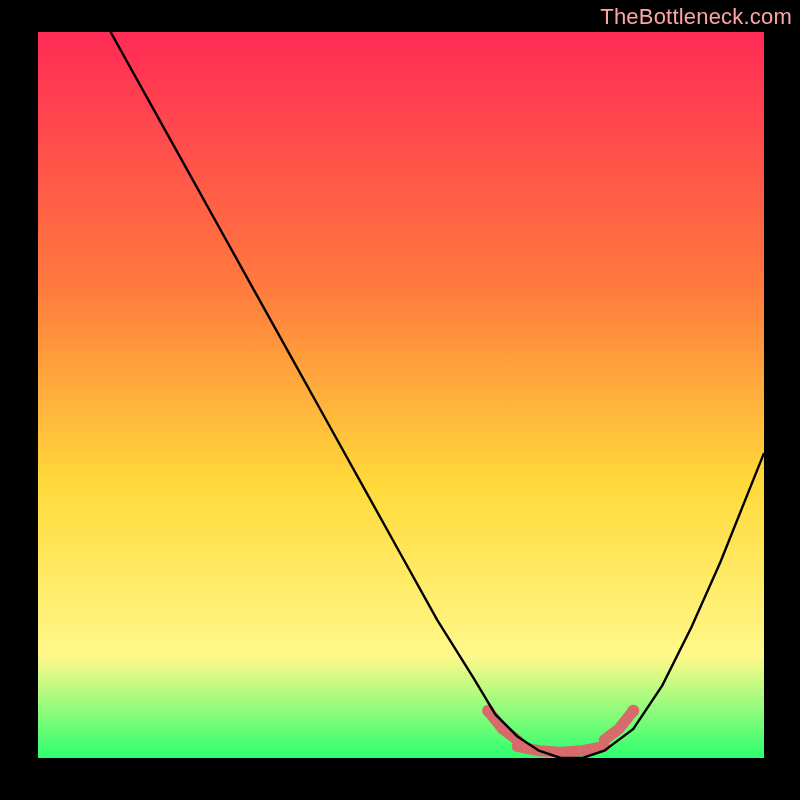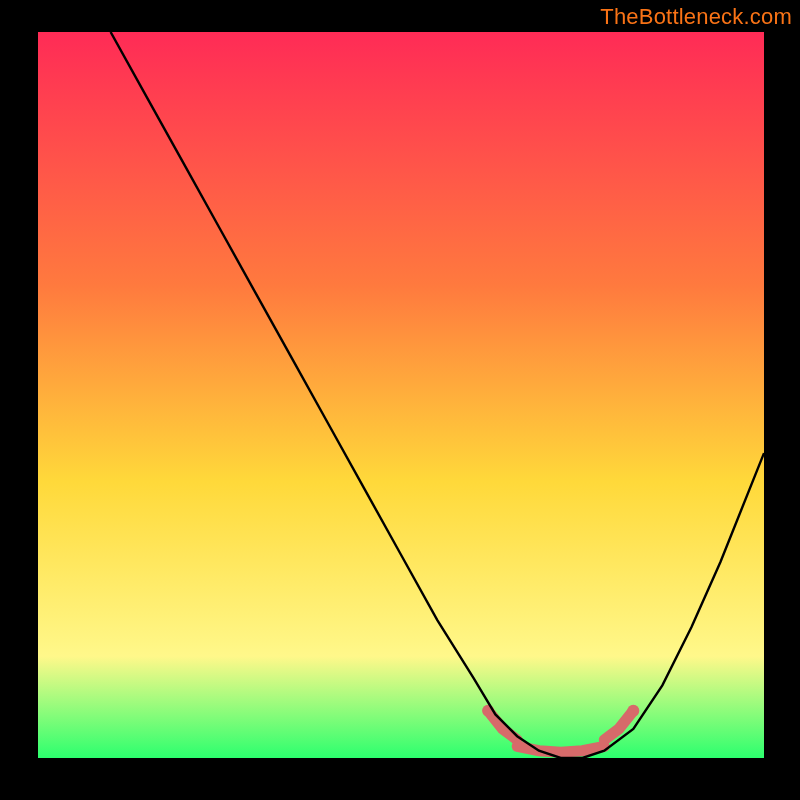--- a/index.html
+++ b/index.html
@@ -13,21 +13,21 @@
   }
   .stage {
     position: relative;
     width: 800px;
     height: 800px;
   }
   .attribution {
     position: absolute;
     top: 4px;
     right: 8px;
-    color: #f97316;
+    color: #fca5a5;
     font-size: 22px;
     font-weight: 500;
     letter-spacing: 0.2px;
   }
   svg.chart {
     position: absolute;
     left: 38px;
     top: 32px;
     width: 726px;
     height: 726px;

